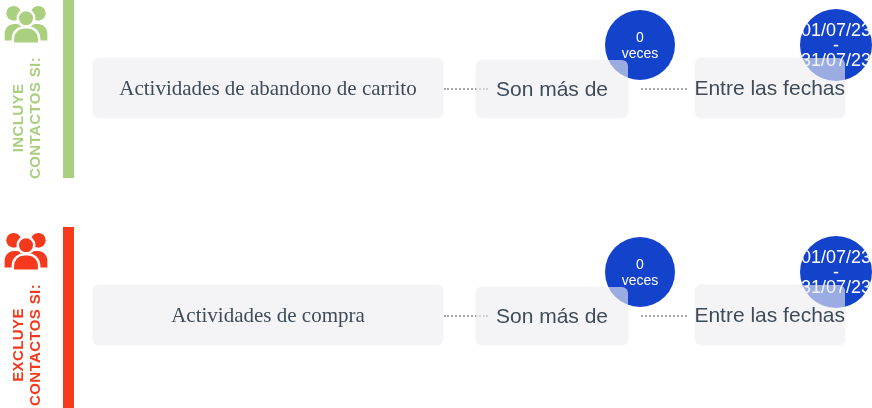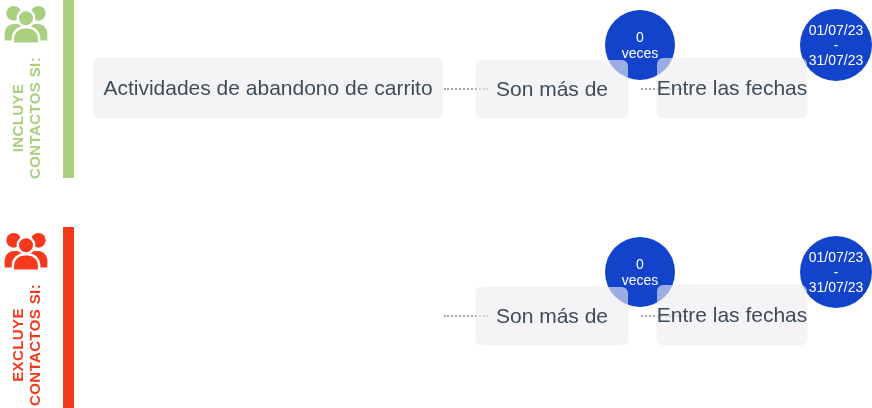--- a/index.html
+++ b/index.html
@@ -49,39 +49,39 @@
     display: flex;
     align-items: center;
     justify-content: center;
     background: rgba(237, 237, 240, 0.62);
     border-radius: 6px;
     color: var(--box-text, #3e4c59);
     font-size: 21px;
     white-space: nowrap;
     box-shadow: 0 0 0 1px rgba(0,0,0,0.02);
   }
-  .node-activity { left: 93px;  top: 58px; width: 350px; height: 60px; }
+  .node-activity { left: 93px;  top: 58px; width: 350px; height: 60px; font-family: Liberation Serif, serif; }
   .node-count    { left: 476px; top: 60px; width: 152px; height: 58px; }
-  .node-dates    { left: 657px; top: 58px; width: 150px; height: 60px; }
+  .node-dates    { left: 695px; top: 58px; width: 150px; height: 60px; justify-content: flex-end; }
 
   .badge {
     position: absolute;
     z-index: 1;
     border-radius: 50%;
     background: var(--badge-blue, #1443cb);
     color: #ffffff;
     display: flex;
     flex-direction: column;
     align-items: center;
     justify-content: center;
     text-align: center;
   }
   .badge span { display: block; }
   .badge-count { left: 605px; top: 10px; width: 70px; height: 70px; font-size: 14px; line-height: 16px; }
-  .badge-dates { left: 800px; top: 9px;  width: 72px; height: 72px; font-size: 14px; line-height: 15px; }
+  .badge-dates { left: 800px; top: 9px;  width: 72px; height: 72px; font-size: 18px; line-height: 15px; }
 
   .connector {
     position: absolute;
     top: 88px;
     height: 0;
     border-top: 2px dotted #a3a7ab;
     z-index: 0;
   }
   .connector-1 { left: 444px; width: 44px; }
   .connector-2 { left: 641px; width: 46px; }
@@ -161,20 +161,23 @@
       <span>0</span>
       <span>veces</span>
     </div>
 
     <div class="badge badge-dates">
       <span>01/07/23</span>
       <span>-</span>
       <span>31/07/23</span>
     </div>
 
+    <div class="node node-activity">
+      <span>Actividades de compra</span>
+    </div>
     <div class="node node-count">
       <span>Son más de</span>
     </div>
     <div class="node node-dates">
       <span>Entre las fechas</span>
     </div>
   </section>
 
 </div>
 

